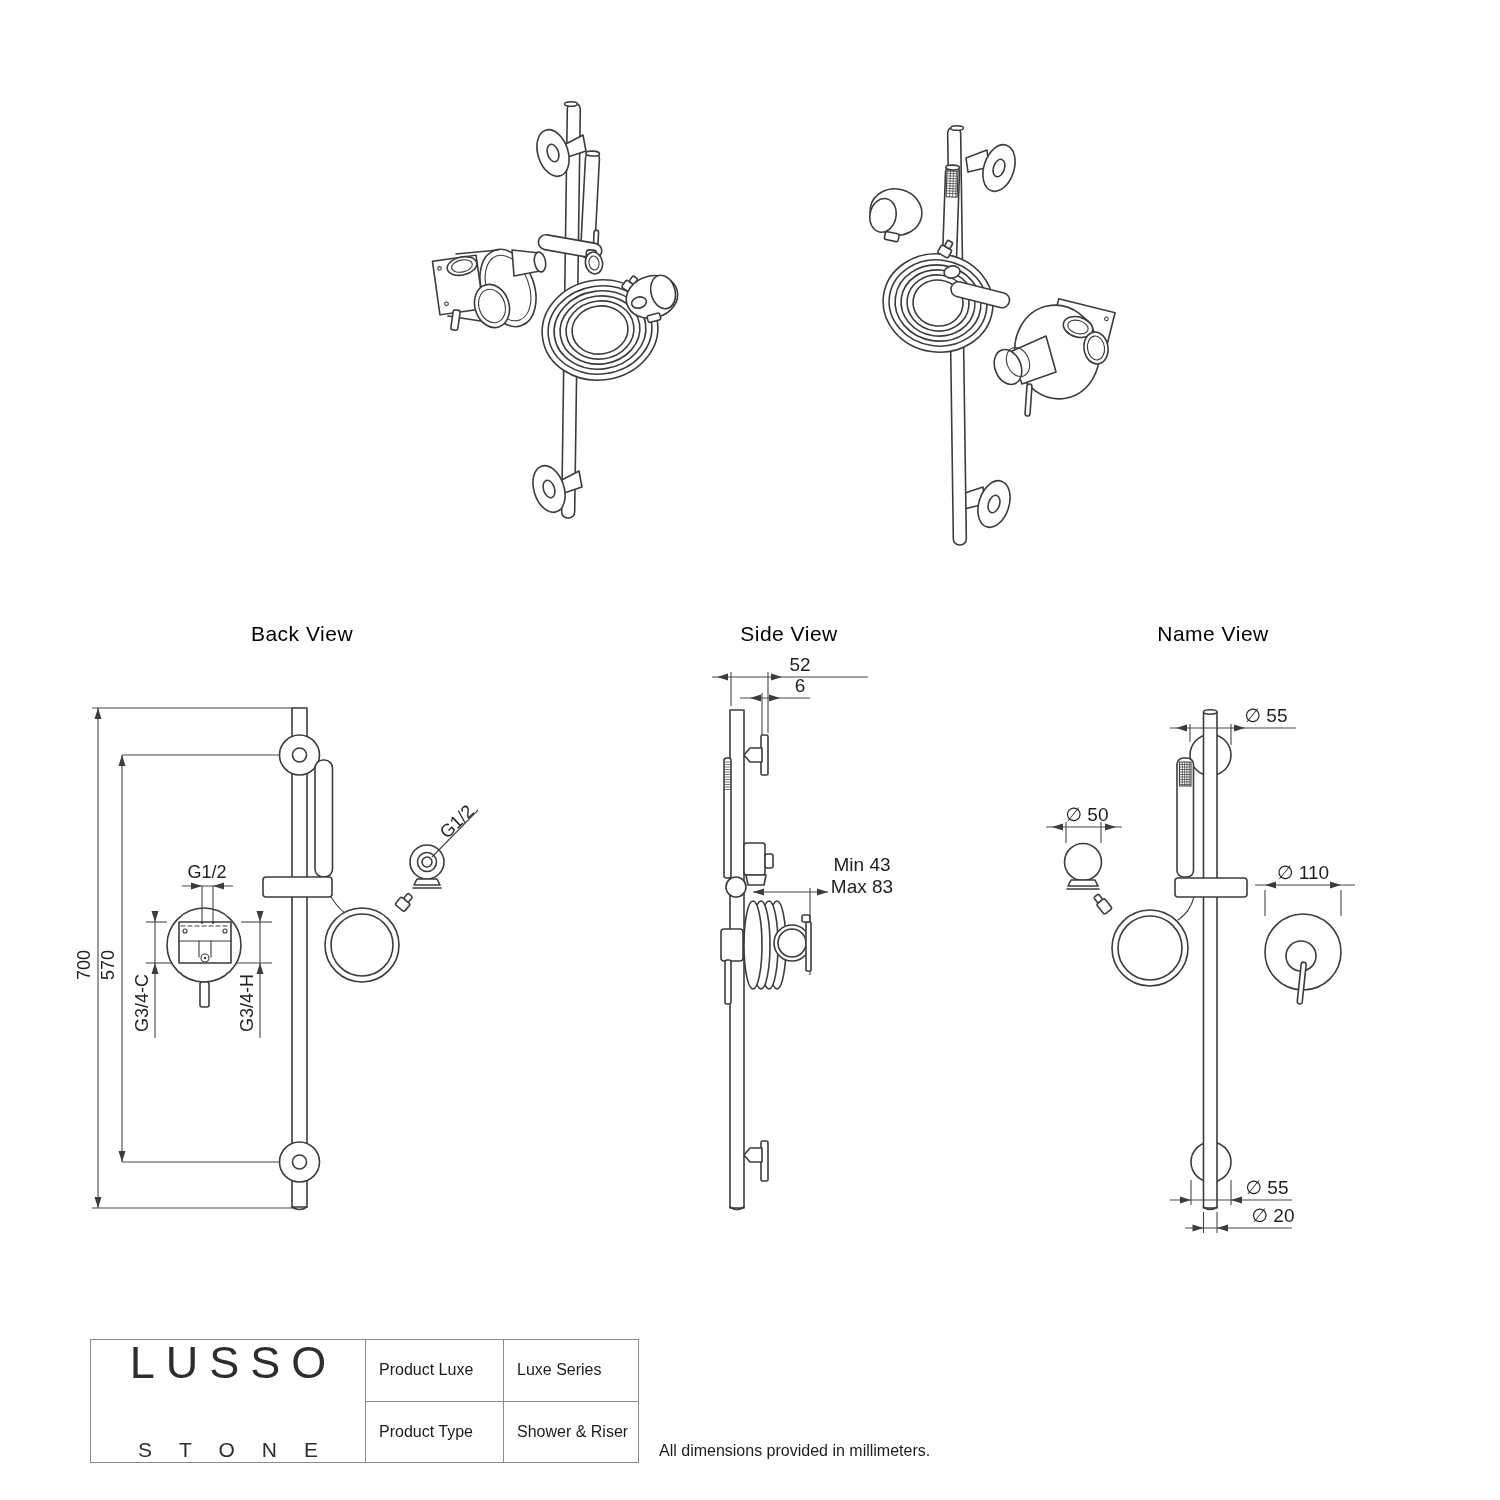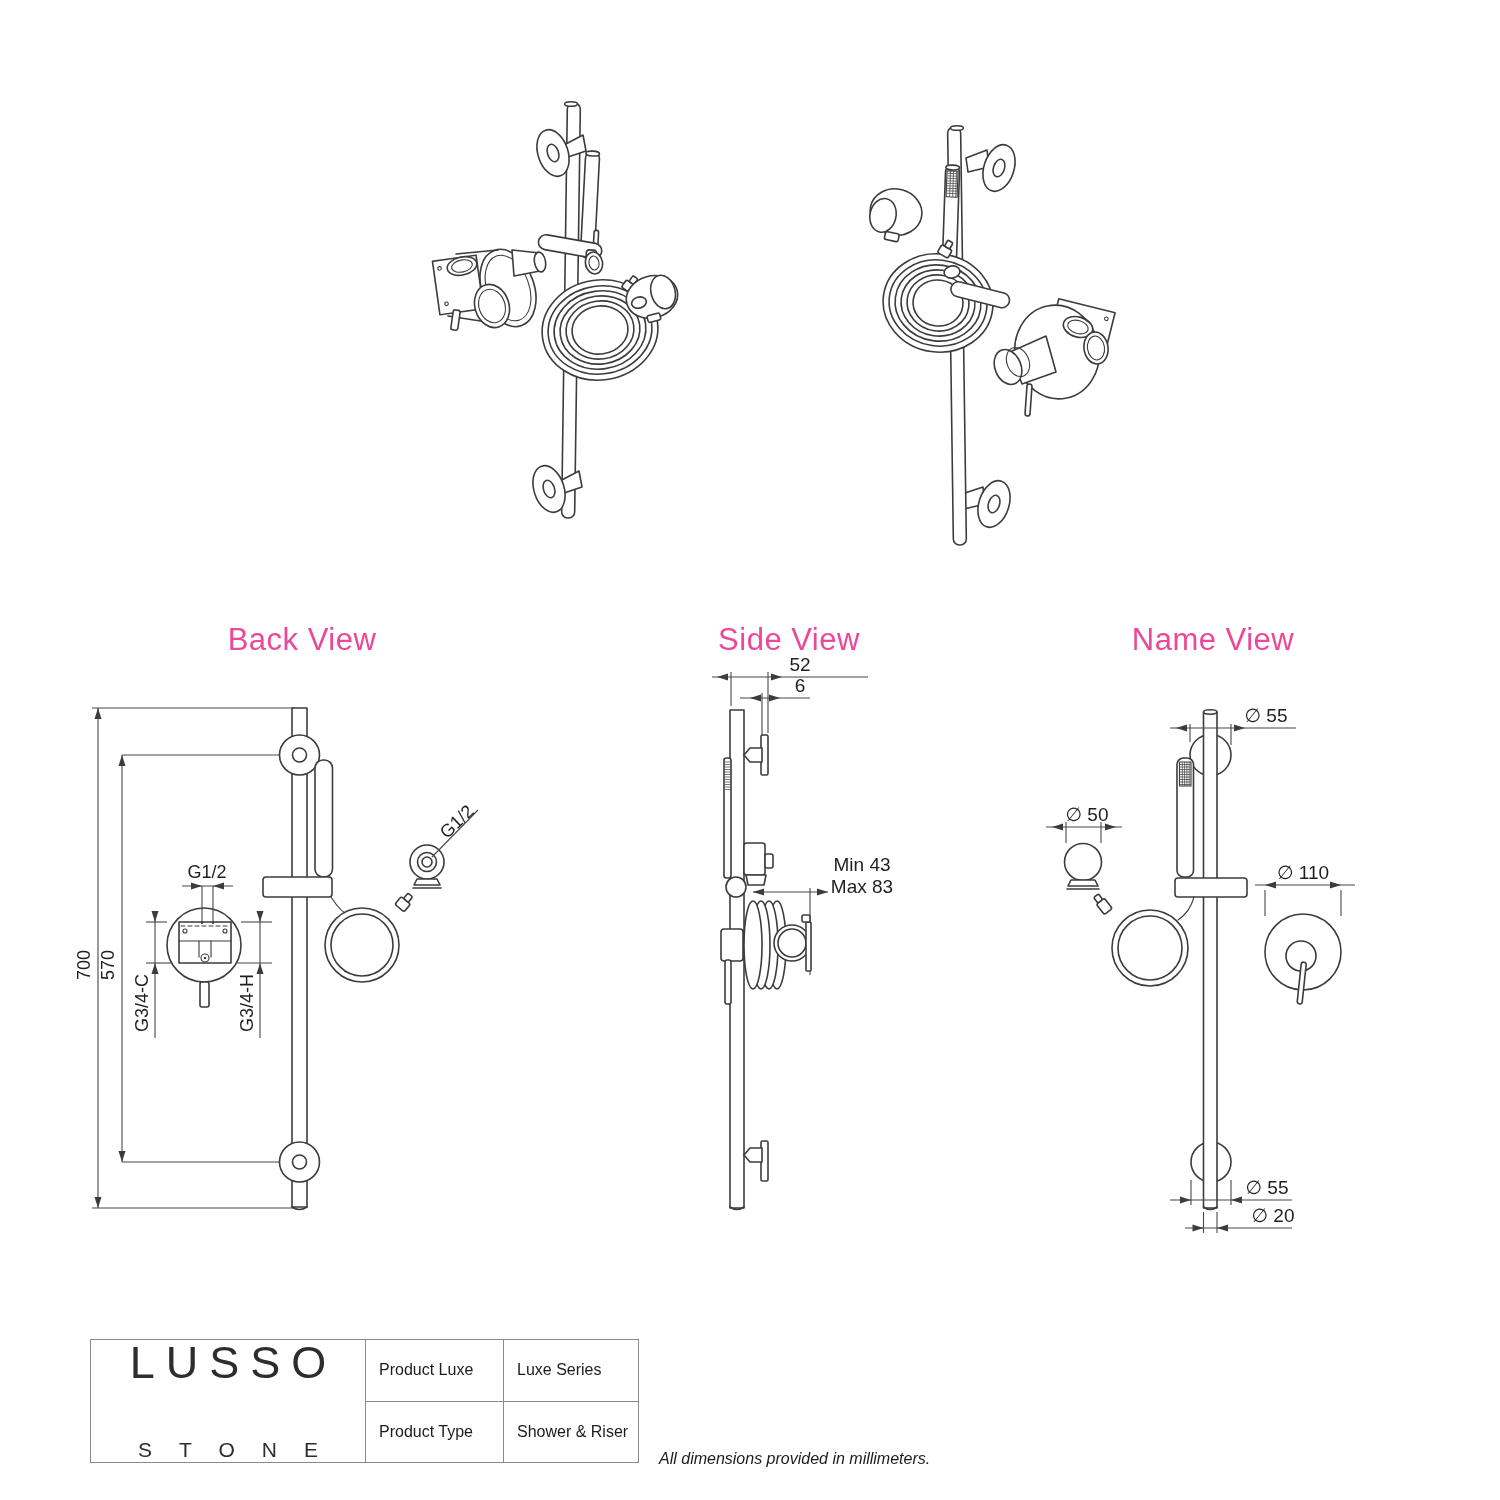--- a/index.html
+++ b/index.html
@@ -13,42 +13,42 @@
   .ln  {stroke:#3c3c3c;fill:none;stroke-width:1.6;stroke-linecap:round;stroke-linejoin:round;}
   .lnw {stroke:#3c3c3c;fill:#ffffff;stroke-width:1.6;stroke-linecap:round;stroke-linejoin:round;}
   .thin{stroke-width:1.1;}
   .dim {stroke:#474747;fill:none;stroke-width:1.1;}
   .dash{stroke-dasharray:4 3;}
   .arr {fill:#3c3c3c;stroke:none;}
   .hatch{stroke:#3c3c3c;fill:none;stroke-width:0.7;}
   text.dimtxt{fill:#1f1f1f;font-size:19px;font-family:"Liberation Sans",sans-serif;}
   text.small{font-size:18px;}
   .view-title{
-    position:absolute;width:200px;text-align:center;font-size:31px;color:#ec4899;
+    position:absolute;width:200px;text-align:center;font-size:21px;color:#000000;
     letter-spacing:.5px;
   }
   
   .title-block{
     position:absolute;left:90px;top:1339px;width:549px;height:124px;
     border:1.6px solid #8a8a8a;display:flex;box-sizing:border-box;background:#fff;
   }
   .tb-logo{
     width:275px;border-right:1.4px solid #8a8a8a;display:flex;flex-direction:column;
     align-items:center;justify-content:space-between;box-sizing:border-box;
   }
   .tb-brand-top{font-size:45px;letter-spacing:11px;color:#2d2d2d;line-height:1;text-indent:11px;}
   .tb-brand-bottom{font-size:21px;letter-spacing:27px;color:#2d2d2d;margin-top:9px;text-indent:27px;}
   .tb-grid{flex:1;display:flex;flex-direction:column;}
   .tb-row{flex:1;display:flex;}
   .tb-row + .tb-row{border-top:1.4px solid #8a8a8a;}
   .tb-cell{display:flex;align-items:center;padding-left:13px;font-size:16px;color:#1c1c1c;box-sizing:border-box;}
   .tb-label{width:138px;border-right:1.4px solid #8a8a8a;}
   .tb-value{flex:1;}
   .note{
-    position:absolute;left:659px;top:1442px;font-size:16px;font-style:italic;color:#1c1c1c;margin-top:8px;
+    position:absolute;left:659px;top:1442px;font-size:16px;color:#1c1c1c;
   }
 </style>
 </head>
 <body>
 
 <div class="canvas">
 
   <svg style="left:420px;top:80px" width="330" height="460" viewBox="420 80 330 460">
 
     <g>

